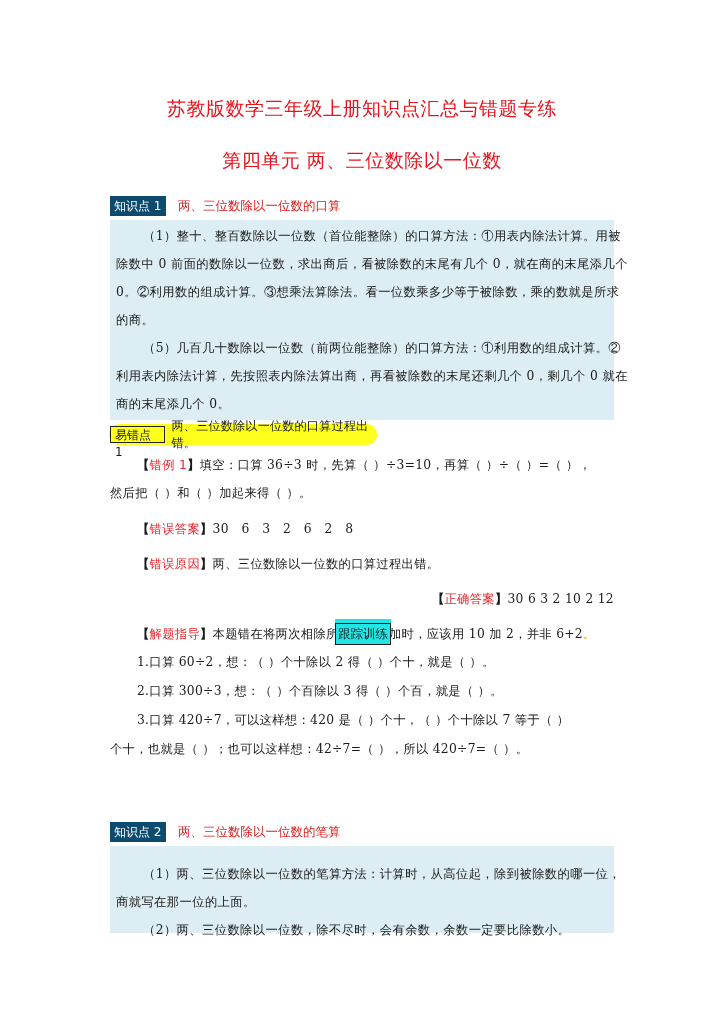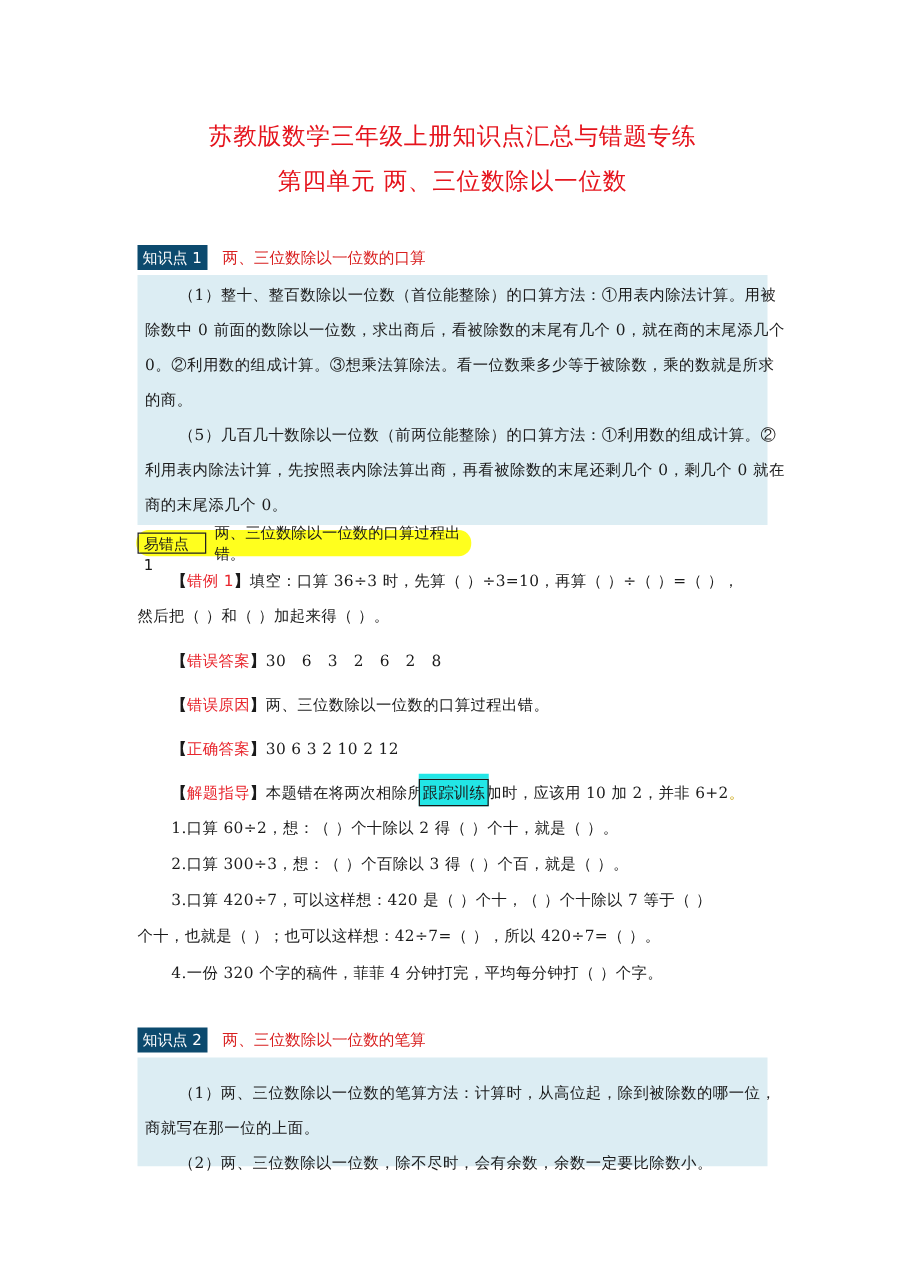--- a/index.html
+++ b/index.html
@@ -7,21 +7,21 @@
       width: 724px; height: 1024px; position: relative; overflow: hidden;
       font-family: "DejaVu Serif", "Liberation Serif", serif;
       color: #1a1a1a;
     }
     .title {
       position: absolute; left: 0; width: 724px; text-align: center;
       color: #e5141d; font-family: "DejaVu Sans", "Liberation Sans", sans-serif;
       font-size: 19px; letter-spacing: 0.5px;
     }
     .t1 { top: 96px; }
-    .t2 { top: 132px; }
+    .t2 { top: 148px; }
     .kp-header {
       position: absolute; left: 110px; height: 20px; display: flex; align-items: center;
       font-family: "DejaVu Sans", "Liberation Sans", sans-serif;
     }
     .kp-tag {
       background: #0c4a6e; color: #ffffff; font-size: 12px; padding: 0 4px;
       height: 20px; line-height: 20px; width: 56px; box-sizing: border-box;
     }
     .kp-title { color: #d81e1e; font-size: 12.5px; margin-left: 12px; }
     .box {
@@ -89,36 +89,35 @@
   <div class="pline indent">
     <span class="bracket">【</span><span class="red-label">错例 1</span><span class="bracket">】</span><span>填空：口算 36÷3 时，先算（      ）÷3=10，再算（      ）÷（      ）=（      ），</span>
   </div>
   <div class="pline">然后把（ ）和（ ）加起来得（ ）。</div>
   <div class="pline indent" style="margin-top:6px;">
     <span class="bracket">【</span><span class="red-label">错误答案</span><span class="bracket">】</span><span style="white-space:pre;">30   6   3   2   6   2   8</span>
   </div>
   <div class="pline indent" style="margin-top:6px;">
     <span class="bracket">【</span><span class="red-label">错误原因</span><span class="bracket">】</span><span>两、三位数除以一位数的口算过程出错。</span>
   </div>
-  <div class="pline indent" style="margin-top:6px;">
+  <div class="pline indent" style="margin-top:6px;text-align:right;">
     <span class="bracket">【</span><span class="red-label">正确答案</span><span class="bracket">】</span><span>30 6 3 2 10 2 12</span>
   </div>
   <div class="pline indent" style="margin-top:6px;">
     <span class="bracket">【</span><span class="red-label">解题指导</span><span class="bracket">】</span><span>本题错在将两次相除所得的商相加时，应该用 10 加 2，并非 6+2</span><span class="tick">。</span>
   </div>
 </div>
 
 <div class="track">跟踪训练</div>
 
 <div class="plain" style="top:648px;">
   <div class="pline indent">1.口算 60÷2，想：（      ）个十除以 2 得（      ）个十，就是（      ）。</div>
   <div class="pline indent">2.口算 300÷3，想：（      ）个百除以 3 得（      ）个百，就是（      ）。</div>
   <div class="pline indent">3.口算 420÷7，可以这样想：420 是（      ）个十，（      ）个十除以 7 等于（      ）</div>
   <div class="pline">个十，也就是（      ）；也可以这样想：42÷7=（      ），所以 420÷7=（      ）。</div>
-  <div class="pline indent">4.一份 320 个字的稿件，菲菲 4 分钟打完，平均每分钟打（      ）个字。</div>
 </div>
 
 <div class="kp-header" style="top:822px;">
   <span class="kp-tag">知识点 2</span>
   <span class="kp-title">两、三位数除以一位数的笔算</span>
 </div>
 <div class="box" style="top:846px; height:87px; padding-top:14px;">
   <div class="line indent">（1）两、三位数除以一位数的笔算方法：计算时，从高位起，除到被除数的哪一位，</div>
   <div class="line">商就写在那一位的上面。</div>
   <div class="line indent">（2）两、三位数除以一位数，除不尽时，会有余数，余数一定要比除数小。</div>

